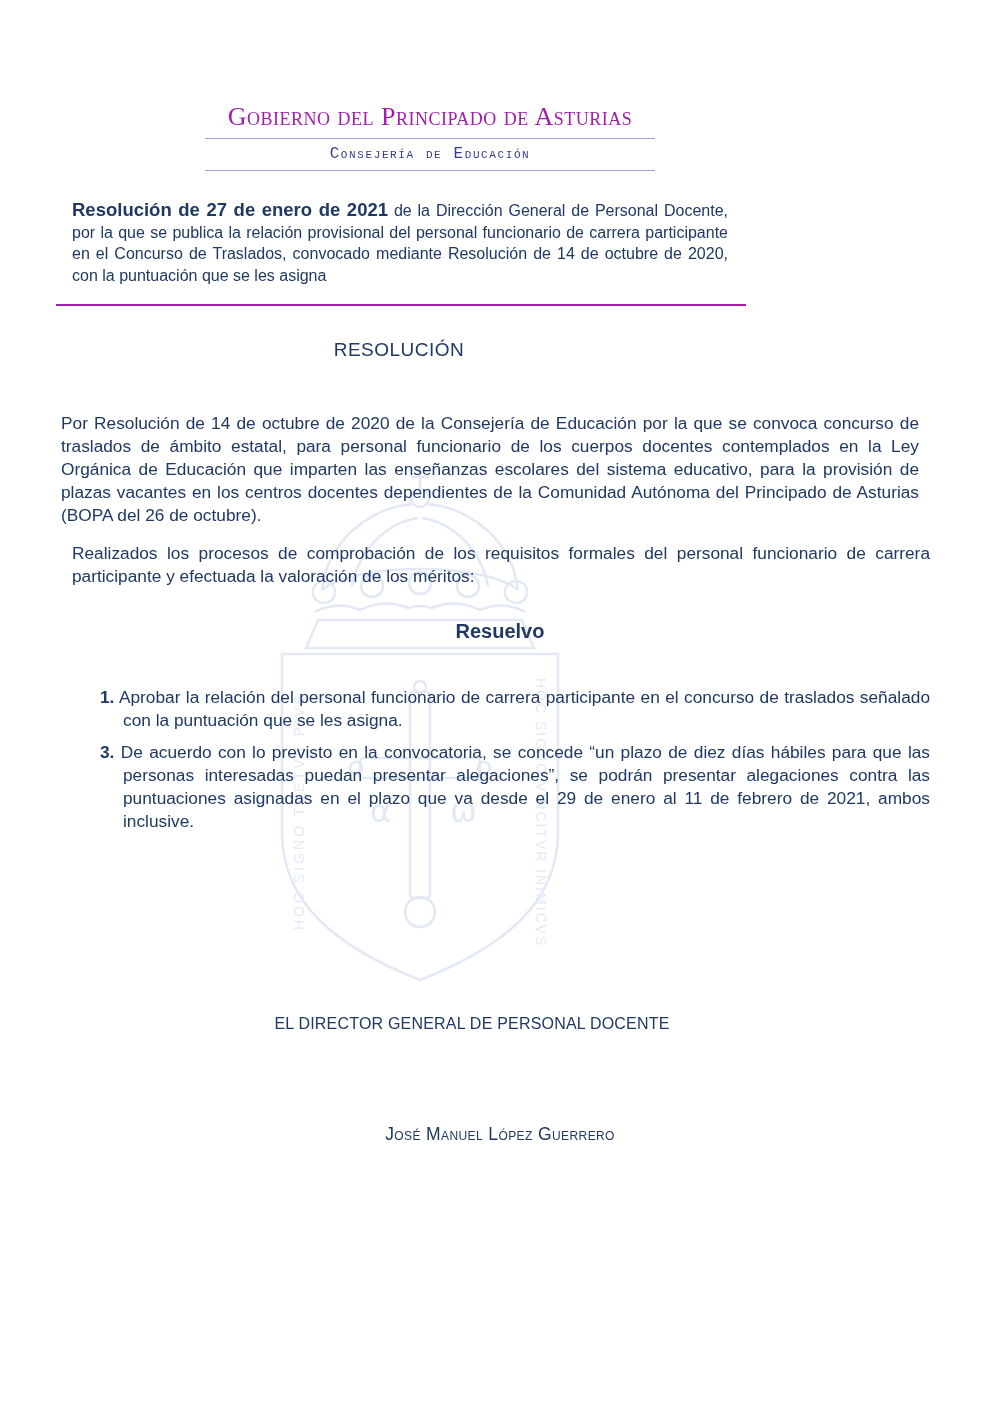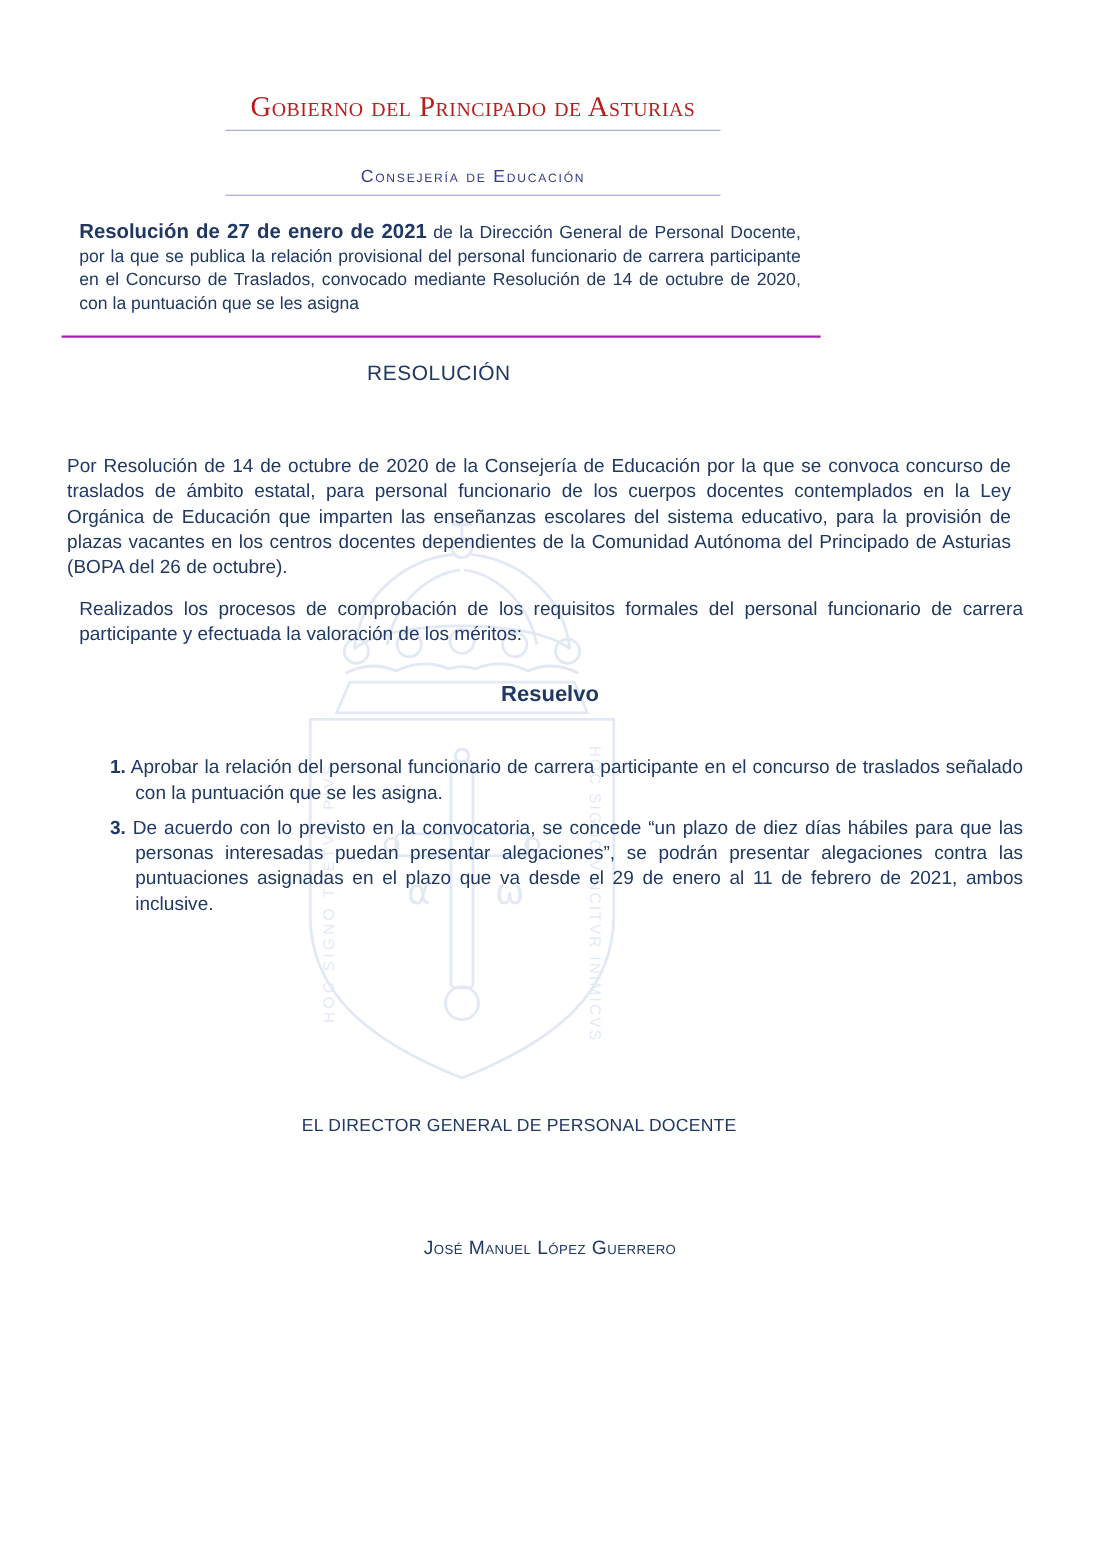--- a/index.html
+++ b/index.html
@@ -5,37 +5,37 @@
   html,body{margin:0;padding:0;}
   body{
     width:1000px;height:1414px;position:relative;background:#ffffff;
     font-family:"Liberation Sans",sans-serif;color:#1F3864;
     -webkit-font-smoothing:antialiased;overflow:hidden;
   }
   
   .header{position:absolute;top:82px;left:205px;width:450px;text-align:center;}
   .org-title{
     font-family:"Liberation Serif",serif;font-variant:small-caps;
-    font-size:26px;color:#b91c1c;letter-spacing:.5px;line-height:30px;
+    font-size:26px;color:#a21caf;letter-spacing:.5px;line-height:30px;margin-top:20px;
   }
   .hrule{border:none;border-top:1px solid #9FA3D2;margin:6px 0 0 0;}
   .dept-title{
-    font-family:Liberation Sans, sans-serif;font-variant:small-caps;
-    font-size:16px;color:#343C8D;letter-spacing:1.6px;padding:6px 0 7px 0;margin-top:27px;
+    font-family:Liberation Mono, monospace;font-variant:small-caps;
+    font-size:16px;color:#343C8D;letter-spacing:1.6px;padding:6px 0 7px 0;
   }
   
   .intro{
     position:absolute;top:199px;left:56px;width:656px;
     padding:0 18px 17px 16px;border-bottom:2px solid #a21caf;
     font-size:16px;line-height:21.7px;text-align:justify;
   }
   .intro b{font-size:18.5px;}
   
   .res-heading{
-    position:absolute;top:329px;left:0;width:798px;text-align:center;
+    position:absolute;top:339px;left:0;width:798px;text-align:center;
     font-size:19px;letter-spacing:.5px;
   }
   .resuelvo-heading{
     position:absolute;top:620px;left:0;width:1000px;text-align:center;
     font-size:20px;font-weight:bold;
   }
   
   .bodytext{font-size:17.3px;line-height:23px;text-align:justify;}
   .para1{position:absolute;top:412px;left:61px;width:858px;}
   .para2{position:absolute;top:542px;left:72px;width:858px;}

